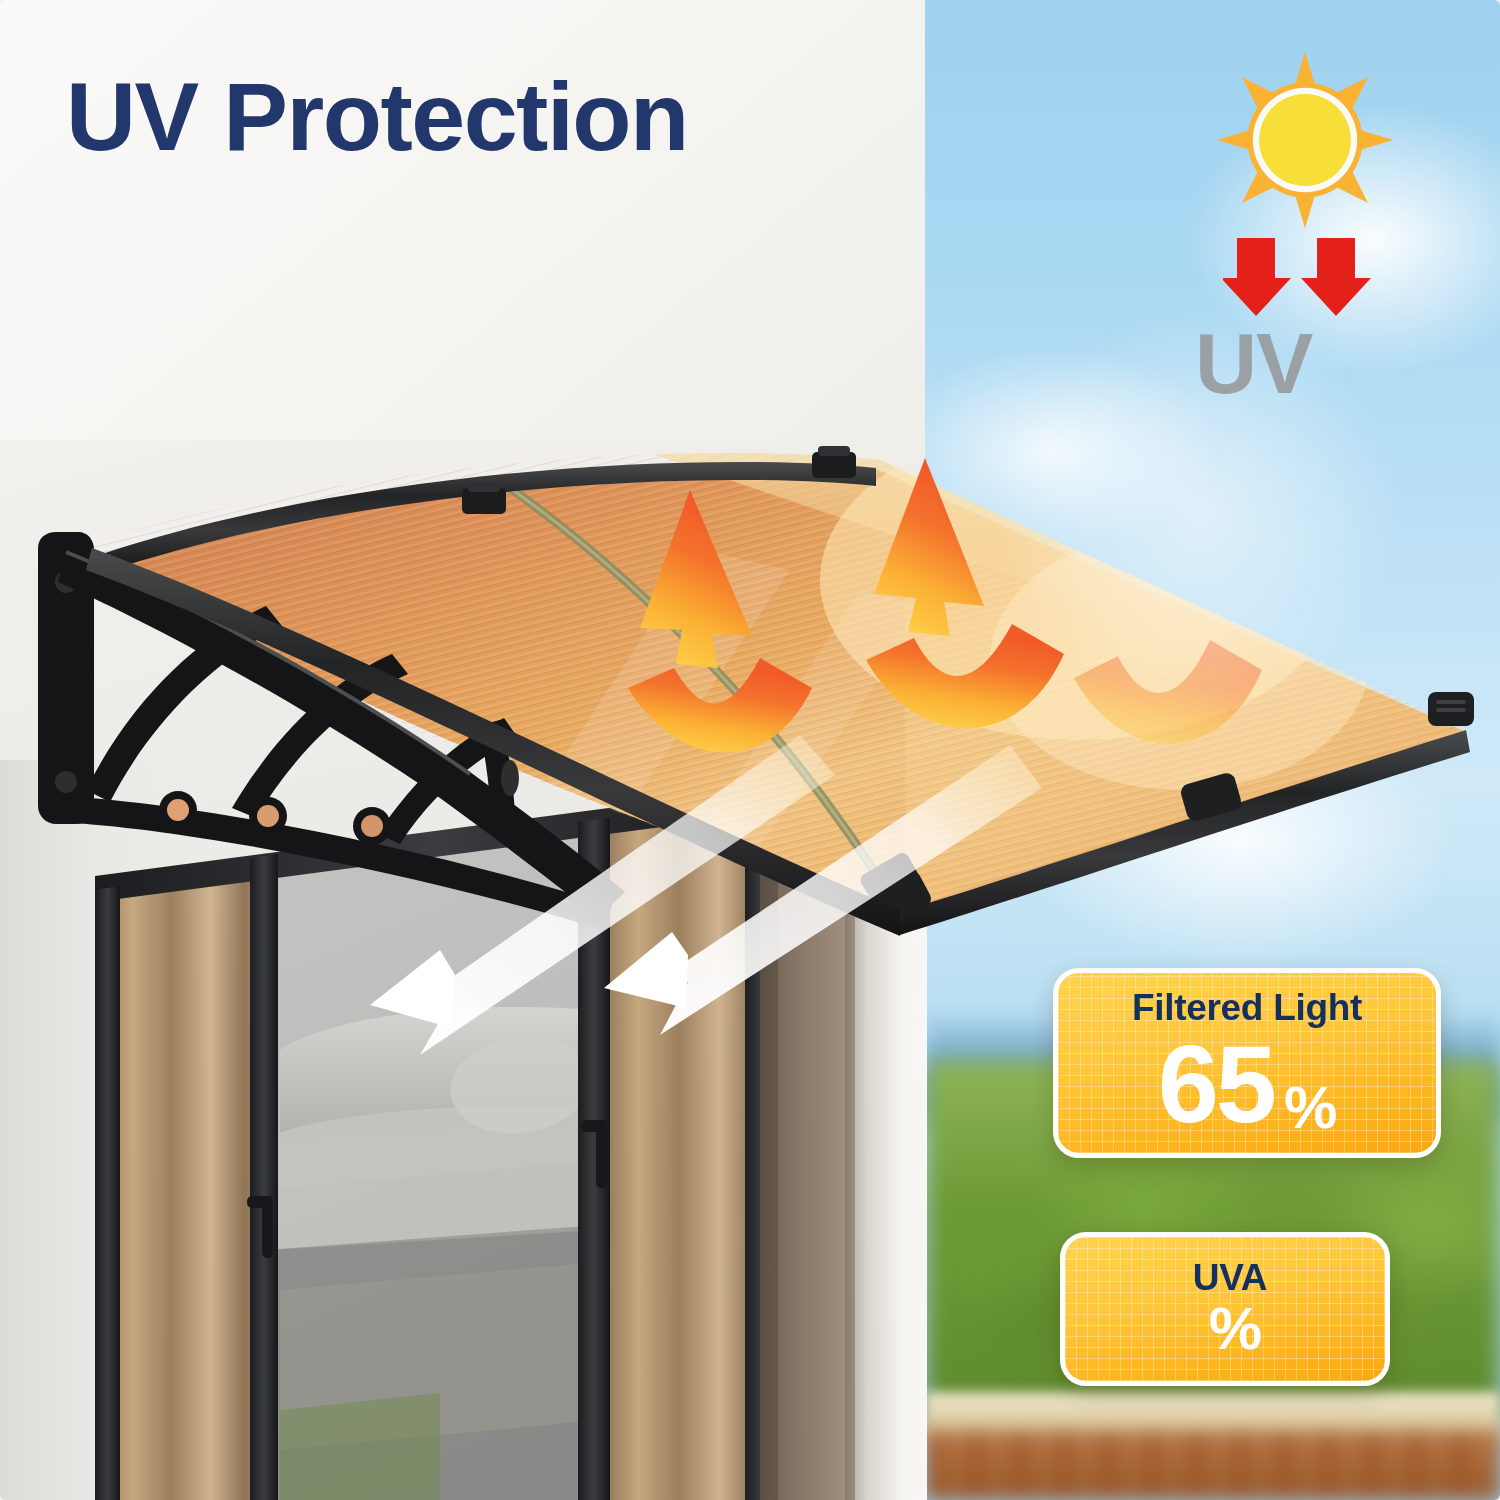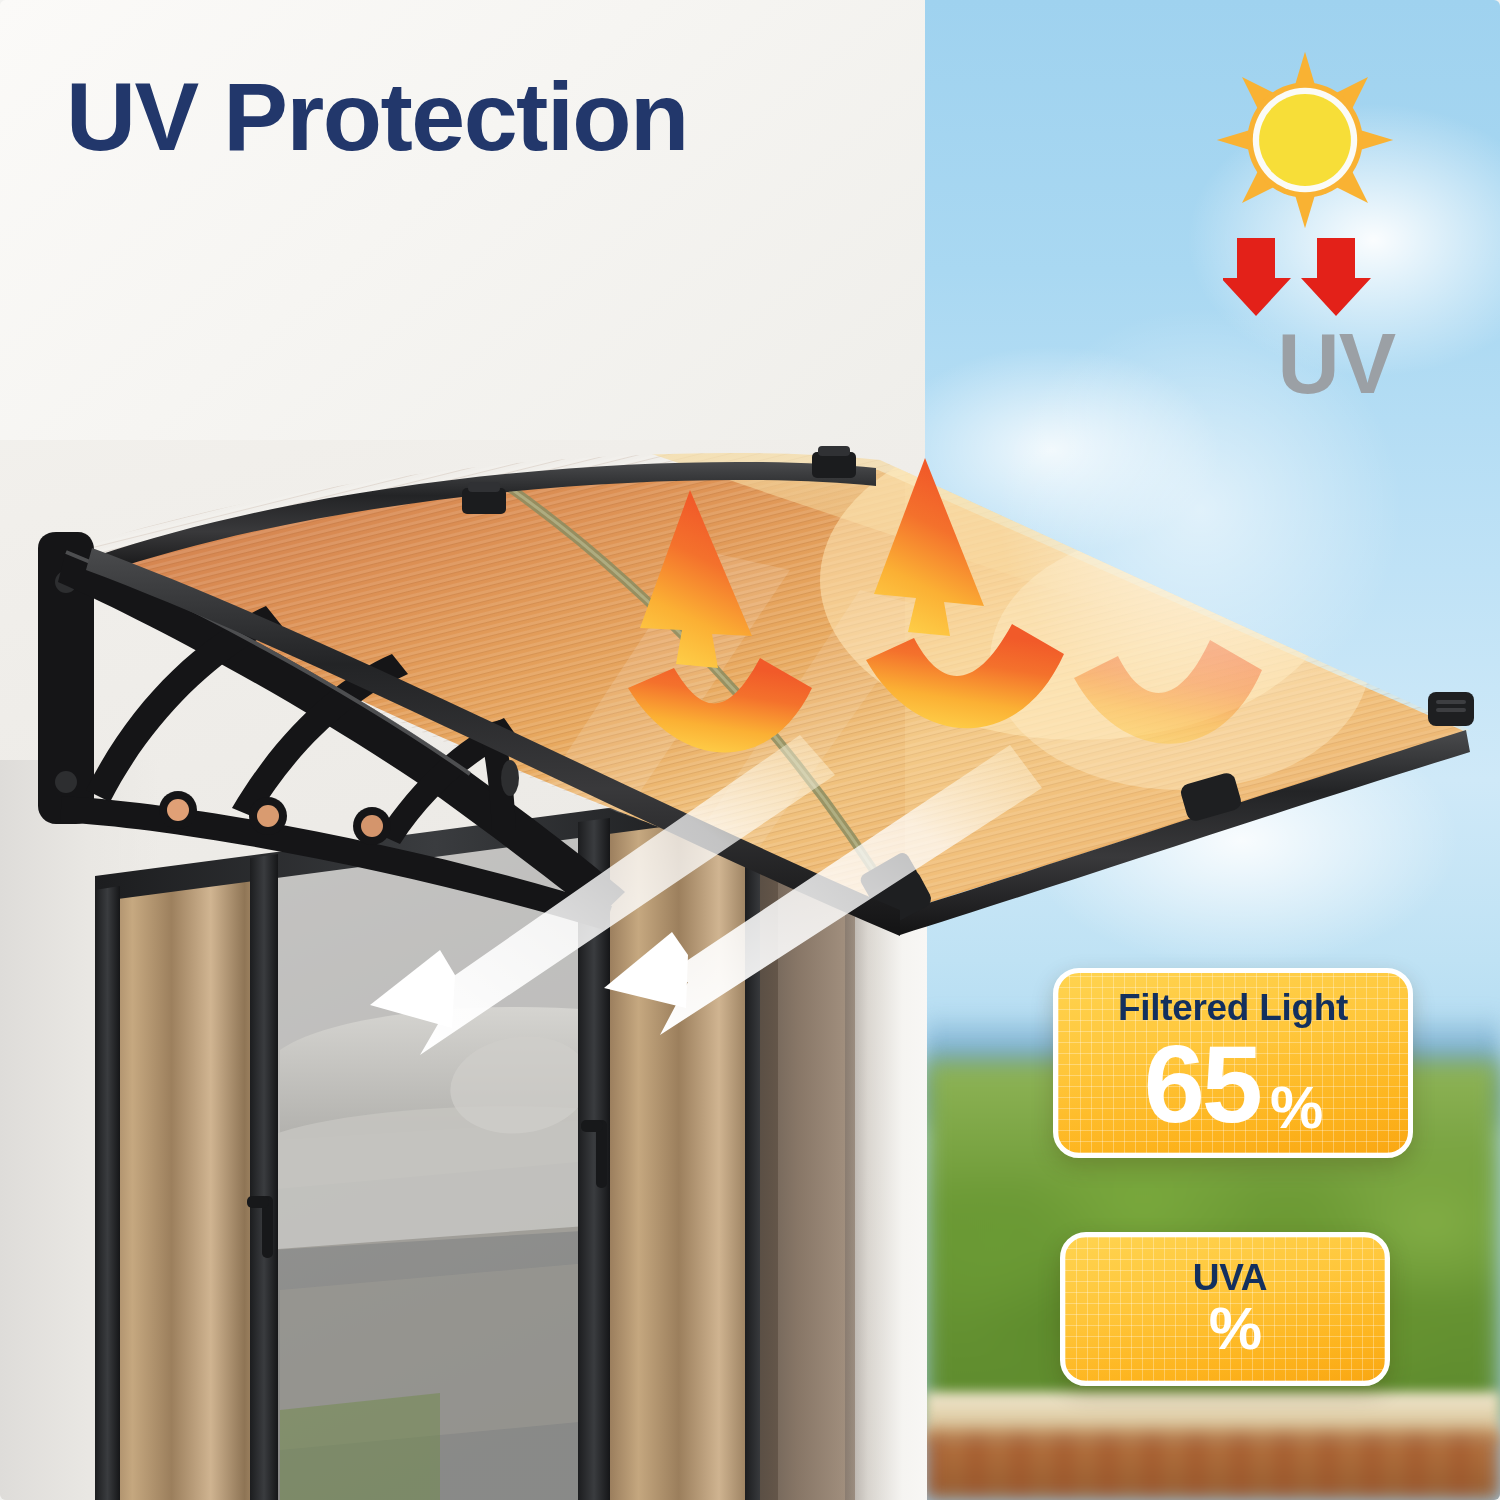--- a/index.html
+++ b/index.html
@@ -84,21 +84,21 @@
     font-size:49px; font-weight:400; color:#22406f;
     line-height:1.24; letter-spacing:-0.6px;
   }
 
   
   .uv-icon { position:absolute; left:1195px; top:50px; width:250px; height:340px; }
   .uv-sun  { position:absolute; left:20px; top:0px;  width:180px; height:180px; }
   .uv-arrows { position:absolute; left:28px; top:188px; width:160px; height:80px; }
   .uv-word {
     position:absolute; left:0px; top:270px; width:200px;
-    text-align:right; font-size:86px; font-weight:700;
+    text-align:left; font-size:86px; font-weight:700;
     color:#9ba0a5; letter-spacing:-1px; line-height:1;
   }
 
   
   .canopy { position:absolute; left:0; top:430px; width:1500px; height:520px; }
 
   
   .glow {
     position:absolute; left:990px; top:300px; width:420px; height:420px;
     background:radial-gradient(circle, rgba(255,255,255,.55) 0%, rgba(255,255,255,0) 68%);
@@ -120,21 +120,21 @@
     font-size:37px; font-weight:700; color:#13305e;
     letter-spacing:-0.3px; line-height:1; margin-bottom:4px;
   }
   .badge-value {
     display:flex; align-items:flex-end; justify-content:center;
     color:#ffffff; line-height:.98;
   }
   .badge-num { font-size:110px; font-weight:700; letter-spacing:-3px; }
   .badge-pct { font-size:60px; font-weight:700; margin-left:10px; letter-spacing:-1px; }
 
-  #badge-filtered { left:1053px; top:968px;  width:360px; height:190px; }
+  #badge-filtered { left:1053px; top:968px;  width:388px; height:190px; }
   #badge-uva      { left:1060px; top:1232px; width:330px; height:154px;padding-left:10px; }
 </style>
 </head>
 <body>
 
 <div id="stage">
 
   <div class="bg-sky"></div>
   <div class="bg-sea"></div>
   <div class="bg-trees"></div>

